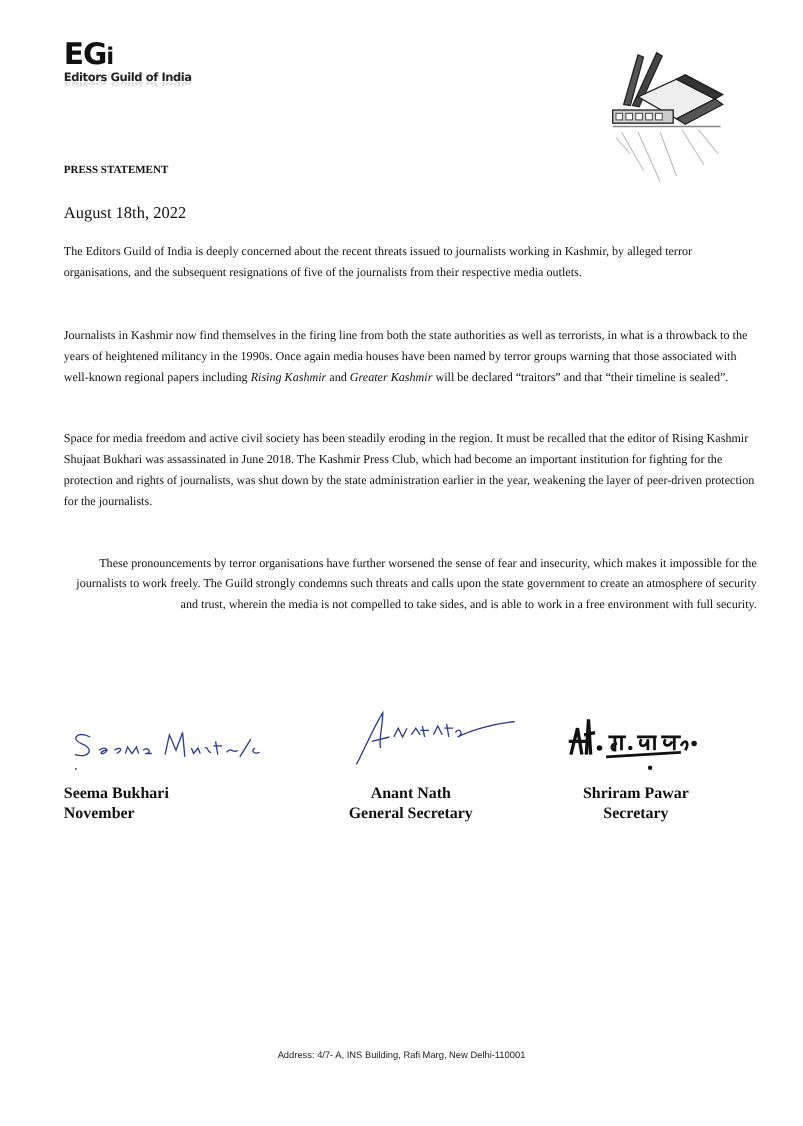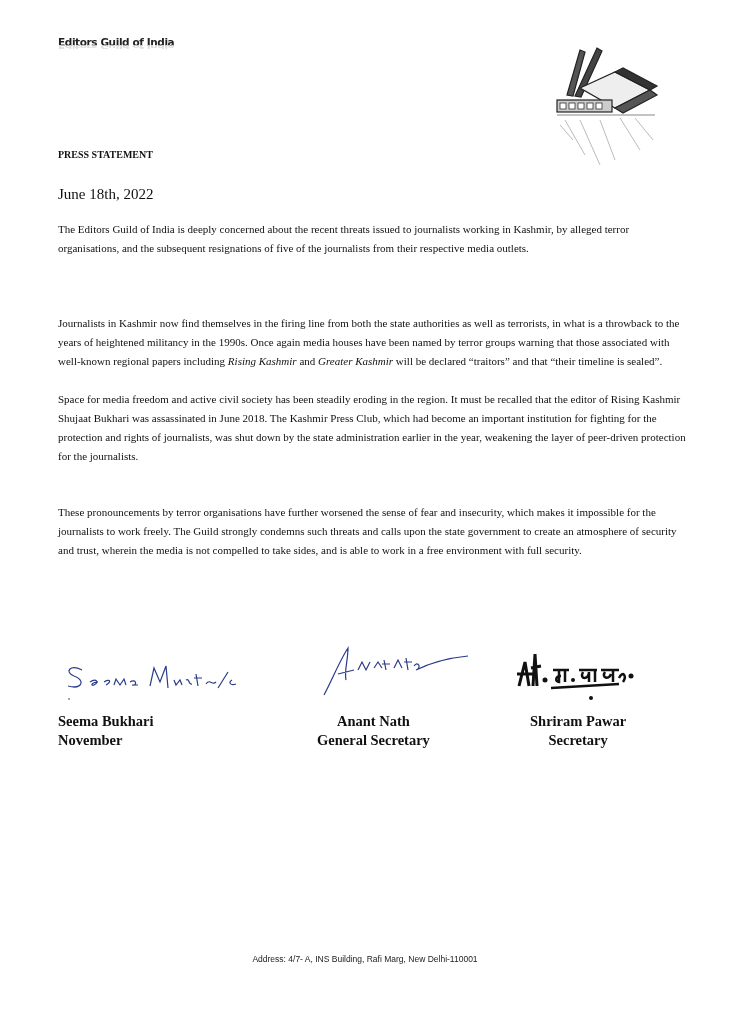--- a/index.html
+++ b/index.html
@@ -10,35 +10,36 @@
   .logo { position: absolute; left: 58px; top: 36px; }
   .logo-mark { font-family: "DejaVu Sans", sans-serif; font-weight: bold; font-size: 27px; letter-spacing: -1px; line-height: 27px; color: #111; }
   .logo-mark .i { font-size: 21px; }
   .logo-sub { font-family: "DejaVu Sans", sans-serif; font-weight: bold; font-size: 10.5px; letter-spacing: -0.4px; color: #222; margin-top: 0px; }
   .logo-reflect { font-family: "DejaVu Sans", sans-serif; font-weight: bold; font-size: 10.5px; letter-spacing: -0.4px; color: #ddd; transform: scaleY(-0.5); transform-origin: top; margin-top: 2px; }
   .emblem { position: absolute; left: 545px; top: 40px; width: 120px; height: 130px; }
   .title { position: absolute; left: 58px; top: 149px; font-weight: bold; font-size: 10px; }
   .date { position: absolute; left: 58px; top: 186px; font-size: 15px; }
   .para { position: absolute; left: 58px; width: 630px; font-size: 11px; line-height: 19px; margin: 0; }
   .p1 { top: 220px; }
-  .p2 { top: 296px; margin-top: 18px; }
+  .p2 { top: 296px; }
   .p3 { top: 390px; }
-  .p4 { top: 503px; }
+  .p4 { top: 503px; text-align: right; }
   .sig { position: absolute; }
   .sig svg { display: block; }
   .signer { position: absolute; top: 712px; font-weight: bold; font-size: 14.5px; line-height: 19px; }
   .s1 { left: 58px; }
   .s2 { left: 317px; text-align: center; }
   .s3 { left: 530px; text-align: center; }
   .address { position: absolute; top: 954px; left: 0; width: 730px; text-align: center; font-family: "Liberation Sans", sans-serif; font-size: 8.5px; color: #222; }
 </style>
 </head>
 <body>
 
 <div class="logo">
+  <div class="logo-mark"><span>EG</span><span class="i">i</span></div>
   <div class="logo-sub">Editors Guild of India</div>
   <div class="logo-reflect">Editors Guild of India</div>
 </div>
 
 <div class="emblem">
   <svg width="120" height="130" viewBox="0 0 120 130">
     <g stroke="#222" fill="none" stroke-width="1.2">
       <path d="M22 55 L35 10 L40 12 L28 56 Z" fill="#555"></path>
       <path d="M30 56 L52 8 L57 11 L36 57 Z" fill="#444"></path>
       <path d="M35 48 L70 32 L105 50 L70 68 Z" fill="#eee"></path>
@@ -59,21 +60,21 @@
         <path d="M35 80 L55 125"></path>
         <path d="M55 80 L70 120"></path>
       <path d="M75 78 L95 110"></path>
         <path d="M90 78 L108 100"></path>
         <path d="M15 85 L28 100"></path>
     </g>
   </svg>
 </div>
 
 <div class="title">PRESS STATEMENT</div>
-<div class="date">June 18th, 2022</div>
+<div class="date">August 18th, 2022</div>
 
 <p class="para p1">The Editors Guild of India is deeply concerned about the recent threats issued to journalists working in Kashmir, by alleged terror organisations, and the subsequent resignations of five of the journalists from their respective media outlets.</p>
 <p class="para p2"><span>Journalists in Kashmir now find themselves in the firing line from both the state authorities as well as terrorists, in what is a throwback to the years of heightened militancy in the 1990s. Once again media houses have been named by terror groups warning that those associated with well-known regional papers including </span><i>Rising Kashmir</i><span> and </span><i>Greater Kashmir</i><span> will be declared “traitors” and that “their timeline is sealed”.</span></p>
 <p class="para p3">Space for media freedom and active civil society has been steadily eroding in the region. It must be recalled that the editor of Rising Kashmir Shujaat Bukhari was assassinated in June 2018. The Kashmir Press Club, which had become an important institution for fighting for the protection and rights of journalists, was shut down by the state administration earlier in the year, weakening the layer of peer-driven protection for the journalists.</p>
 <p class="para p4">These pronouncements by terror organisations have further worsened the sense of fear and insecurity, which makes it impossible for the journalists to work freely. The Guild strongly condemns such threats and calls upon the state government to create an atmosphere of security and trust, wherein the media is not compelled to take sides, and is able to work in a free environment with full security.</p>
 
 <div class="sig" style="left:60px; top:652px;">
   <svg width="200" height="50" viewBox="0 0 200 50">
     <path d="M22 18 C10 12 4 20 14 24 C26 28 22 38 8 34 M30 30 C36 26 40 30 34 33 C30 34 32 30 38 30 M44 30 C50 26 52 30 46 33 M54 33 L56 27 L60 33 L64 27 L66 33 M70 30 C76 26 78 34 72 33 L78 33 M90 34 L94 16 L100 30 L106 14 L108 36 M114 28 L116 33 L120 28 L122 33 M126 28 C130 26 128 33 132 32 M136 22 L138 34 M134 26 L142 26 M146 32 C150 26 152 34 156 30 M158 36 L168 20 M172 28 C168 30 170 34 176 32" stroke="#2a3a8a" stroke-width="1.2" fill="none"></path>
     <circle cx="9" cy="47" r="0.8" fill="#333"></circle>

